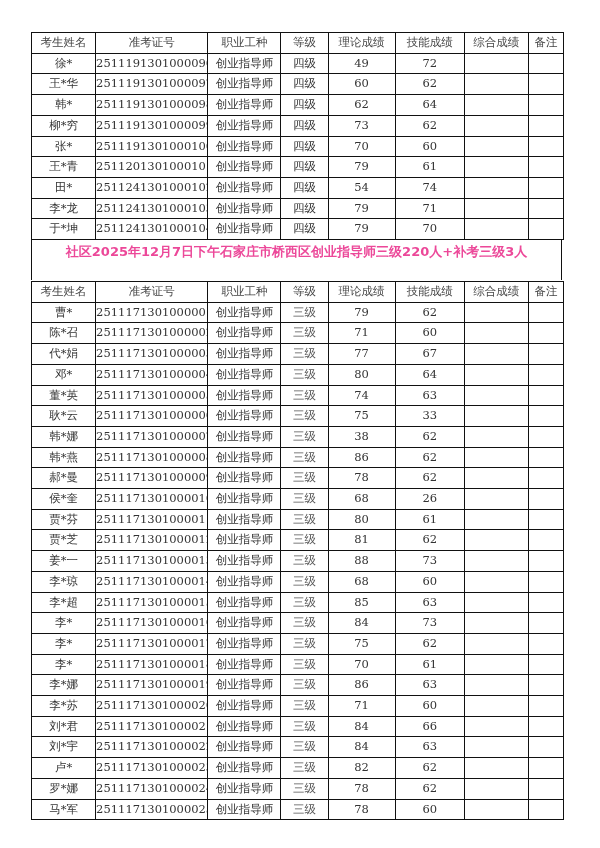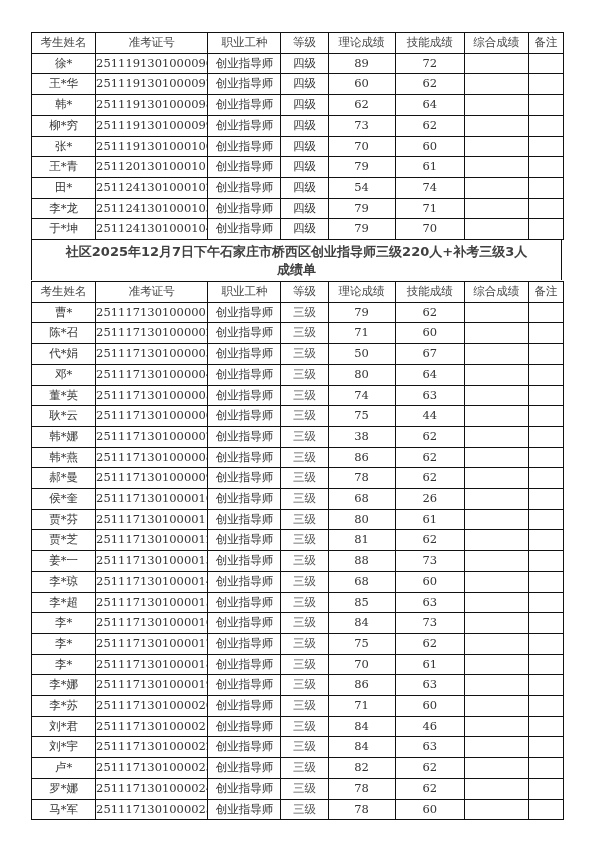--- a/index.html
+++ b/index.html
@@ -10,21 +10,21 @@
                   font-size: 11.5px; padding: 0; height: 19.7px; line-height: 19.7px;
                   white-space: nowrap; overflow: hidden; color: #333; }
   table.grid td.hd { color: #444; }
   table.grid td.level3 { color: #555; }
   .c0 { width: 64px; } .c1 { width: 112px; } .c2 { width: 73px; } .c3 { width: 47px; }
   .c4 { width: 67px; } .c5 { width: 69px; } .c6 { width: 64px; } .c7 { width: 35px; }
   #top-table { top: 32px; }
   #title-block { position: absolute; left: 31px; top: 240px; width: 531px; height: 40px;
                  border-left: 1px solid #111; border-right: 1px solid #111;
                  text-align: center; font-family: "DejaVu Sans", "Liberation Sans", sans-serif;
-                 font-weight: bold; font-size: 13px; line-height: 18px; color: #404040; padding-top: 3px; box-sizing: border-box; }
+                 font-weight: bold; font-size: 13px; line-height: 18px; color: #ec4899; padding-top: 3px; box-sizing: border-box; }
   #bottom-table { top: 281px; }
 </style>
 </head>
 <body>
 
 <table class="grid" id="top-table">
   <colgroup>
     <col class="c0">
       <col class="c1">
       <col class="c2">
@@ -43,21 +43,21 @@
         <td class="hd">理论成绩</td>
         <td class="hd">技能成绩</td>
         <td class="hd">综合成绩</td>
         <td class="hd">备注</td>
       </tr>
       <tr>
         <td>徐*</td>
         <td>2511191301000096</td>
         <td>创业指导师</td>
         <td>四级</td>
-        <td>89</td>
+        <td>49</td>
         <td>72</td>
         <td></td>
         <td></td>
       </tr>
       <tr>
         <td>王*华</td>
         <td>2511191301000097</td>
         <td>创业指导师</td>
         <td>四级</td>
         <td>60</td>
@@ -133,21 +133,20 @@
         <td>79</td>
         <td>70</td>
         <td></td>
         <td></td>
       </tr>
     </tbody>
 </table>
 
 <div id="title-block">
   <div>社区2025年12月7日下午石家庄市桥西区创业指导师三级220人+补考三级3人</div>
-  <div>成绩单</div>
 </div>
 
 <table class="grid" id="bottom-table">
   <colgroup>
     <col class="c0">
       <col class="c1">
       <col class="c2">
       <col class="c3">
       <col class="c4">
       <col class="c5">
@@ -183,21 +182,21 @@
         <td>71</td>
         <td>60</td>
         <td></td>
         <td></td>
       </tr>
       <tr>
         <td>代*娟</td>
         <td>2511171301000003</td>
         <td>创业指导师</td>
         <td class="level3">三级</td>
-        <td>50</td>
+        <td>77</td>
         <td>67</td>
         <td></td>
         <td></td>
       </tr>
       <tr>
         <td>邓*</td>
         <td>2511171301000004</td>
         <td>创业指导师</td>
         <td class="level3">三级</td>
         <td>80</td>
@@ -214,21 +213,21 @@
         <td>63</td>
         <td></td>
         <td></td>
       </tr>
       <tr>
         <td>耿*云</td>
         <td>2511171301000006</td>
         <td>创业指导师</td>
         <td class="level3">三级</td>
         <td>75</td>
-        <td>44</td>
+        <td>33</td>
         <td></td>
         <td></td>
       </tr>
       <tr>
         <td>韩*娜</td>
         <td>2511171301000007</td>
         <td>创业指导师</td>
         <td class="level3">三级</td>
         <td>38</td>
         <td>62</td>
@@ -364,21 +363,21 @@
         <td>60</td>
         <td></td>
         <td></td>
       </tr>
       <tr>
         <td>刘*君</td>
         <td>2511171301000021</td>
         <td>创业指导师</td>
         <td class="level3">三级</td>
         <td>84</td>
-        <td>46</td>
+        <td>66</td>
         <td></td>
         <td></td>
       </tr>
       <tr>
         <td>刘*宇</td>
         <td>2511171301000022</td>
         <td>创业指导师</td>
         <td class="level3">三级</td>
         <td>84</td>
         <td>63</td>

